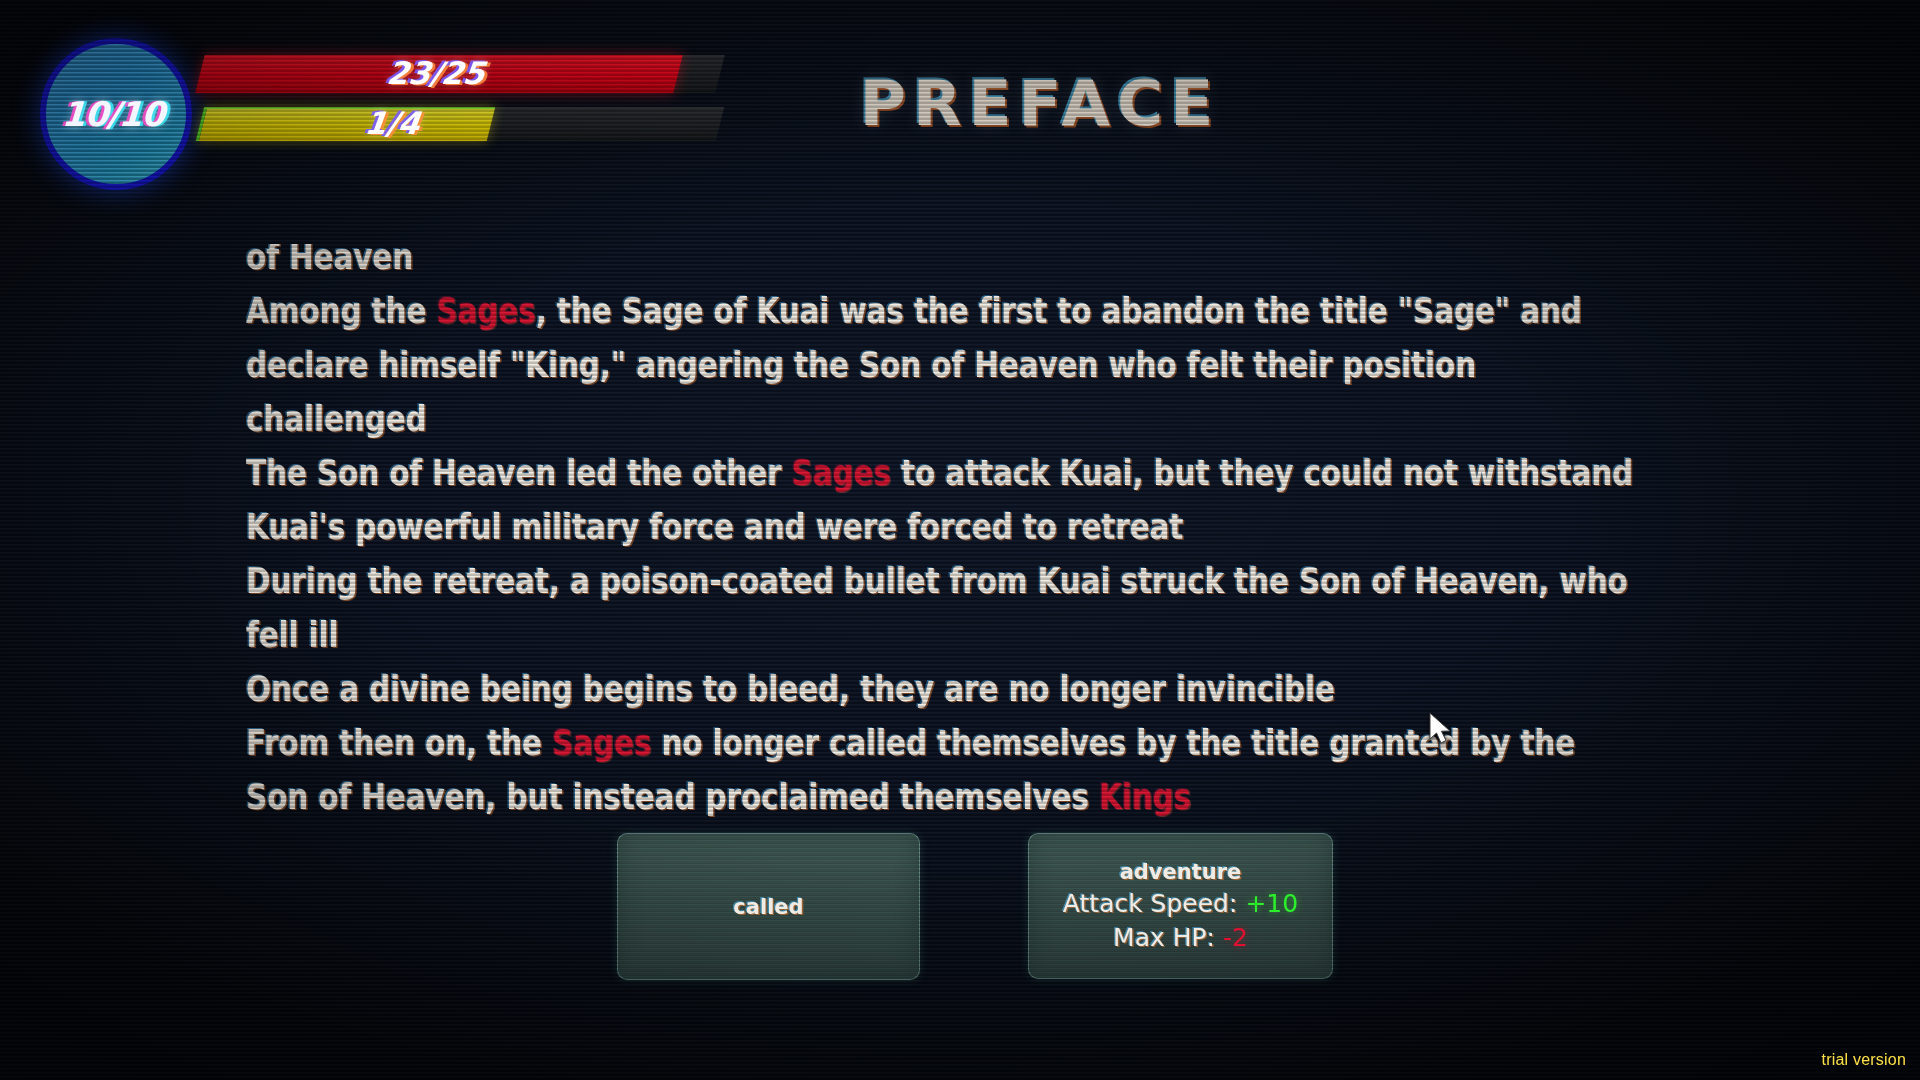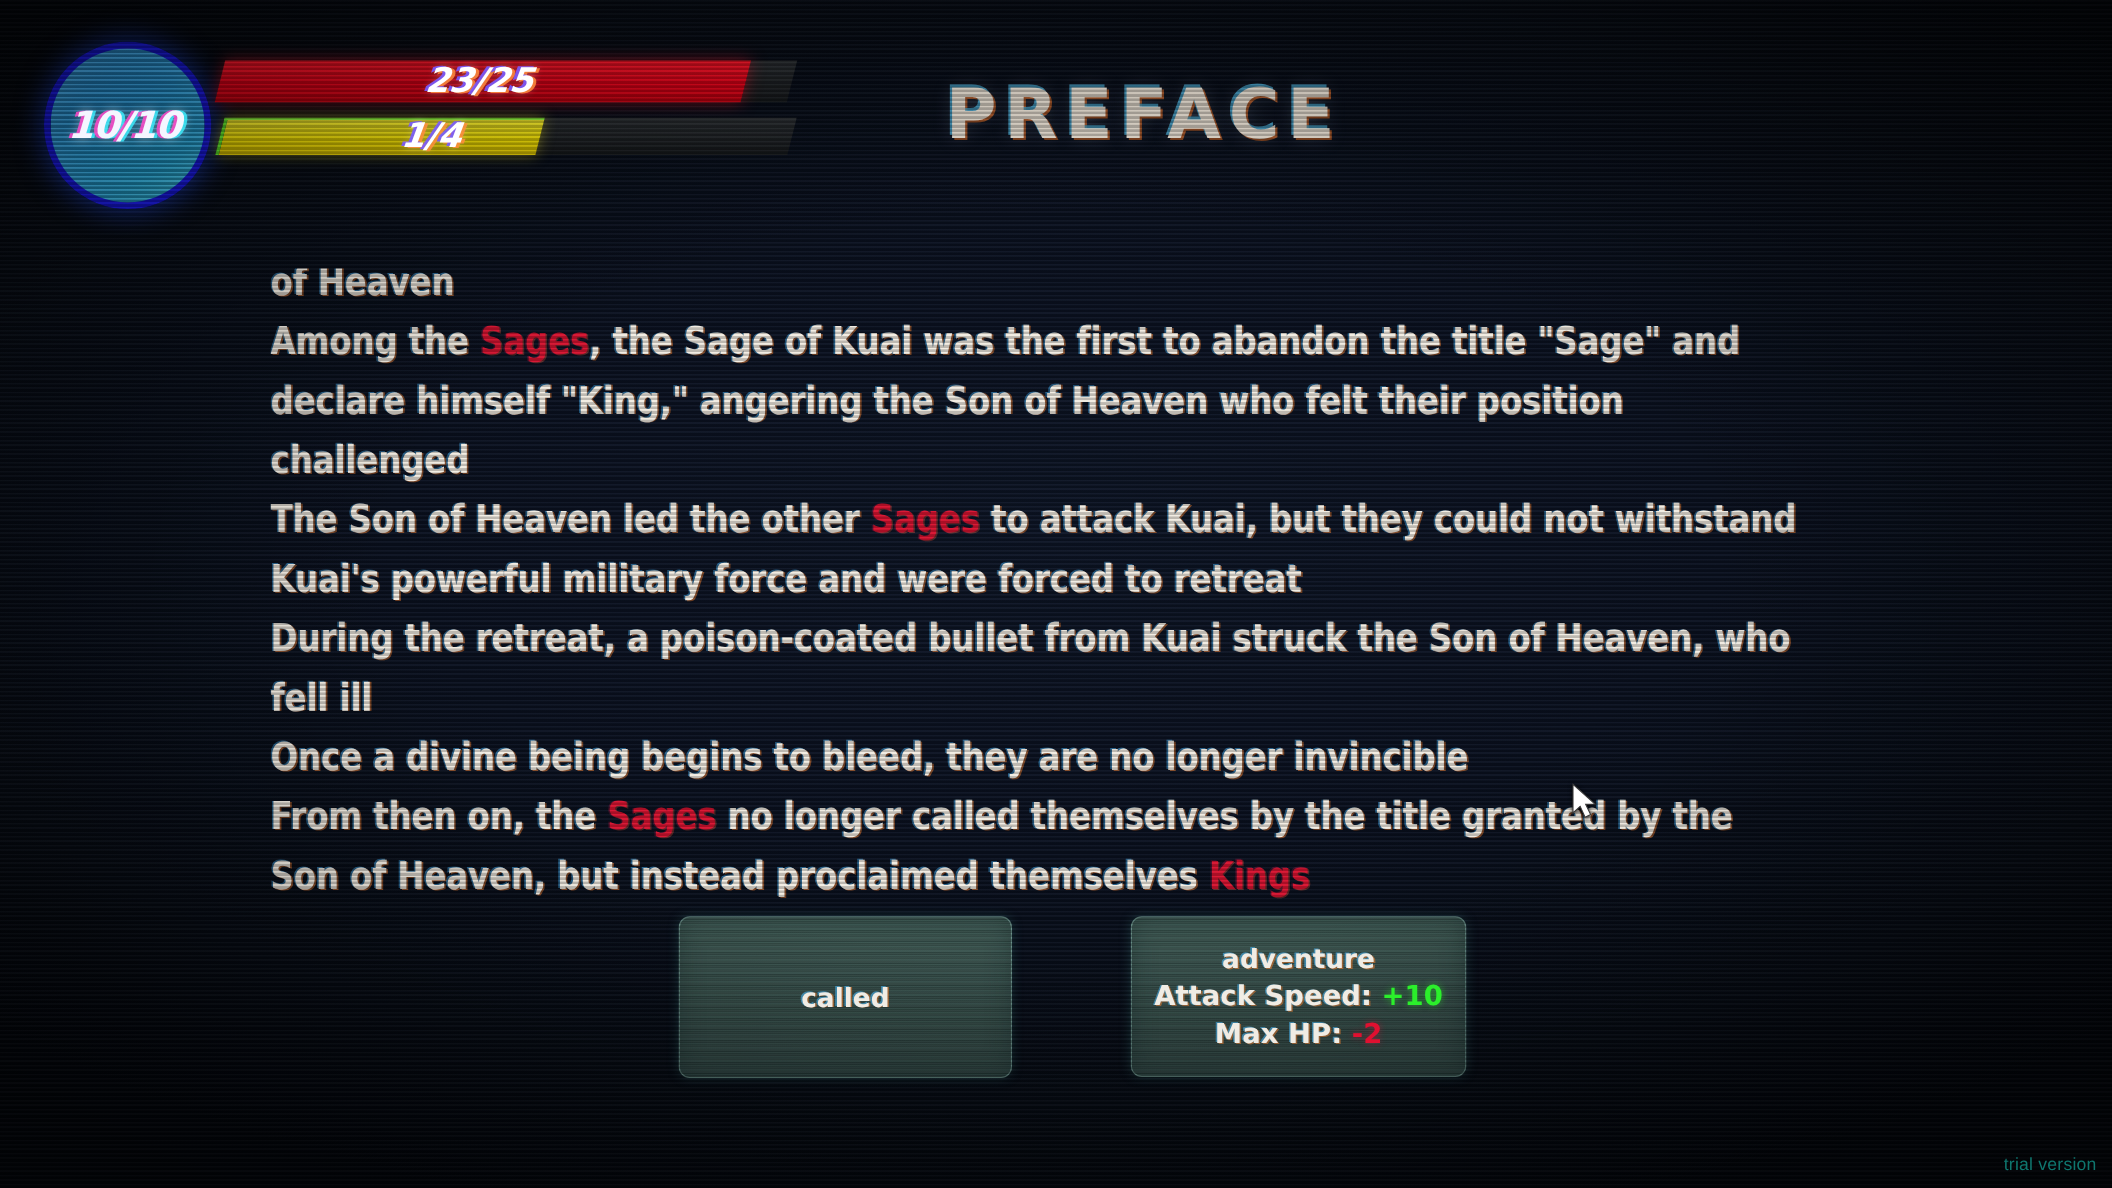--- a/index.html
+++ b/index.html
@@ -143,50 +143,50 @@
   .choice-btn::after{
     content:""; position:absolute; inset:0;
     background:repeating-linear-gradient(to bottom, rgba(255,255,255,.055) 0 1px, rgba(0,0,0,.10) 2px 4px);
     pointer-events:none;
   }
   #btn-leave{ width:303px; height:147px; }
   #btn-adventure{ width:305px; height:146px; gap:5px; }
   .btn-text{
     position:relative; z-index:2;
     font-family:"DejaVu Sans", sans-serif;
-    font-weight:bold; font-size:24px;
+    font-weight:bold; font-size:21px;
     color:#f0ece4;
     text-shadow:-1.4px -0.6px 0 rgba(70,170,225,.65), 1.4px .8px 0 rgba(225,120,45,.6);
     white-space:nowrap;
   }
   .stat-line{
     position:relative; z-index:2;
     font-family:"DejaVu Sans", sans-serif;
-    font-weight:bold; font-size:25px;
+    font-weight:normal; font-size:25px;
     color:#f0ece4;
     text-shadow:-1.4px -0.6px 0 rgba(70,170,225,.6), 1.4px .8px 0 rgba(225,120,45,.55);
     white-space:nowrap;
     text-align:right;
   }
   .stat-pos{ color:#2bf02b; text-shadow:0 0 7px rgba(40,240,40,.5); }
   .stat-neg{ color:#e01030; text-shadow:0 0 7px rgba(224,16,48,.45); }
 
   
   #cursor{
     position:absolute; left:1428px; top:712px;
     width:0; height:0; z-index:50;
     pointer-events:none;
   }
   #cursor svg{ display:block; filter:drop-shadow(0 1px 2px rgba(0,0,0,.9)); }
 
   #trial-version{
     position:absolute; right:14px; bottom:11px;
     font-family:"Liberation Sans", sans-serif;
     font-size:16px; font-weight:normal;
-    color:#0f766e;
+    color:#fde047;
     letter-spacing:.2px;
     z-index:60;
     margin-top:24px;
   }
 </style>
 </head>
 <body>
 
 <div id="bg-base"></div>
 

